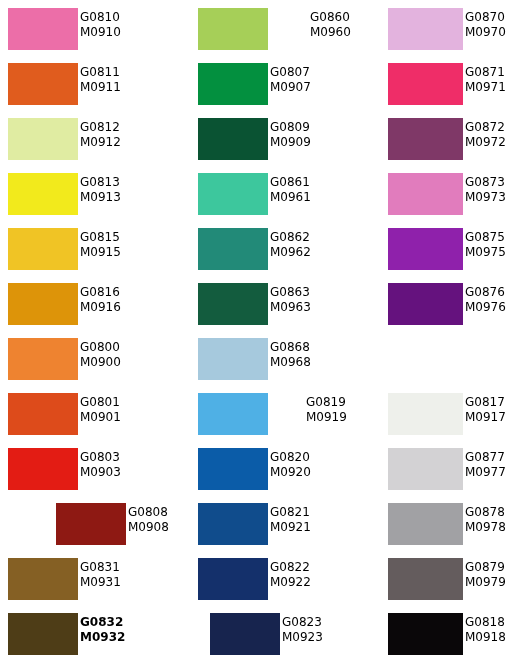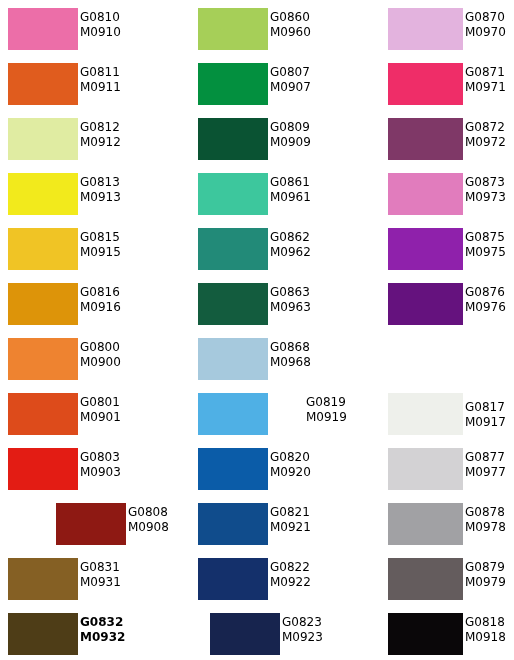--- a/index.html
+++ b/index.html
@@ -144,21 +144,21 @@
       </div>
       <div class="swatch-row" style="top: 613px; font-weight: bold;">
         <div class="chip" style="background: rgb(78, 61, 23);"></div>
         <div class="labels">
           <span class="code">G0832</span>
           <span class="code">M0932</span>
         </div>
       </div>
     </div>
   <div class="column col-1">
-      <div class="swatch-row" style="top: 8px;">
+      <div class="swatch-row" style="top: 8px; gap: 40px;">
         <div class="chip" style="background: rgb(166, 207, 88);"></div>
         <div class="labels">
           <span class="code">G0860</span>
           <span class="code">M0960</span>
         </div>
       </div>
       <div class="swatch-row" style="top: 63px;">
         <div class="chip" style="background: rgb(3, 144, 63);"></div>
         <div class="labels">
           <span class="code">G0807</span>
@@ -272,21 +272,21 @@
           <span class="code">M0975</span>
         </div>
       </div>
       <div class="swatch-row" style="top: 283px;">
         <div class="chip" style="background: rgb(101, 18, 126);"></div>
         <div class="labels">
           <span class="code">G0876</span>
           <span class="code">M0976</span>
         </div>
       </div>
-      <div class="swatch-row" style="top: 393px; align-items: center;">
+      <div class="swatch-row" style="top: 393px;">
         <div class="chip" style="background: rgb(238, 240, 235);"></div>
         <div class="labels">
           <span class="code">G0817</span>
           <span class="code">M0917</span>
         </div>
       </div>
       <div class="swatch-row" style="top: 448px;">
         <div class="chip" style="background: rgb(211, 210, 212);"></div>
         <div class="labels">
           <span class="code">G0877</span>

